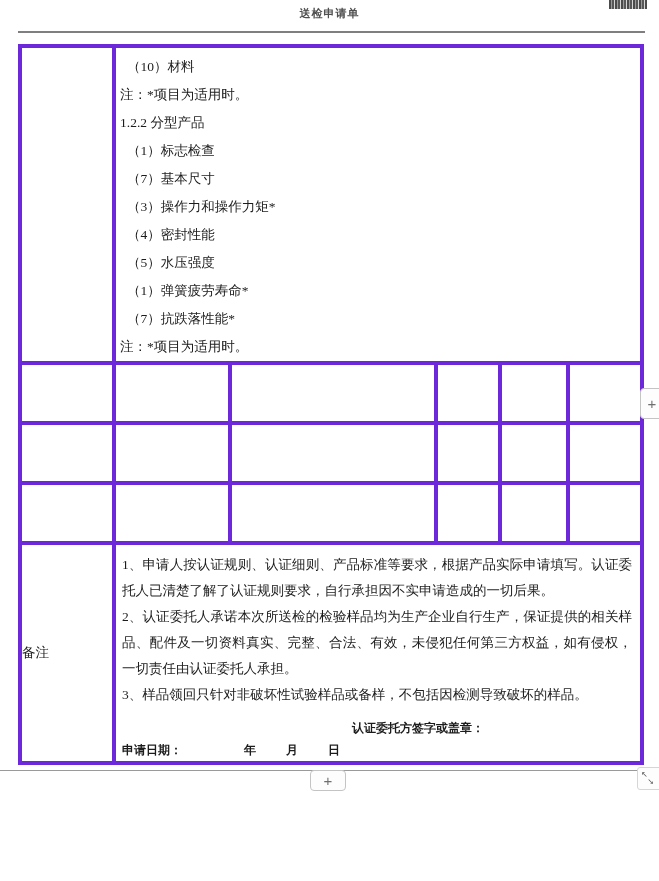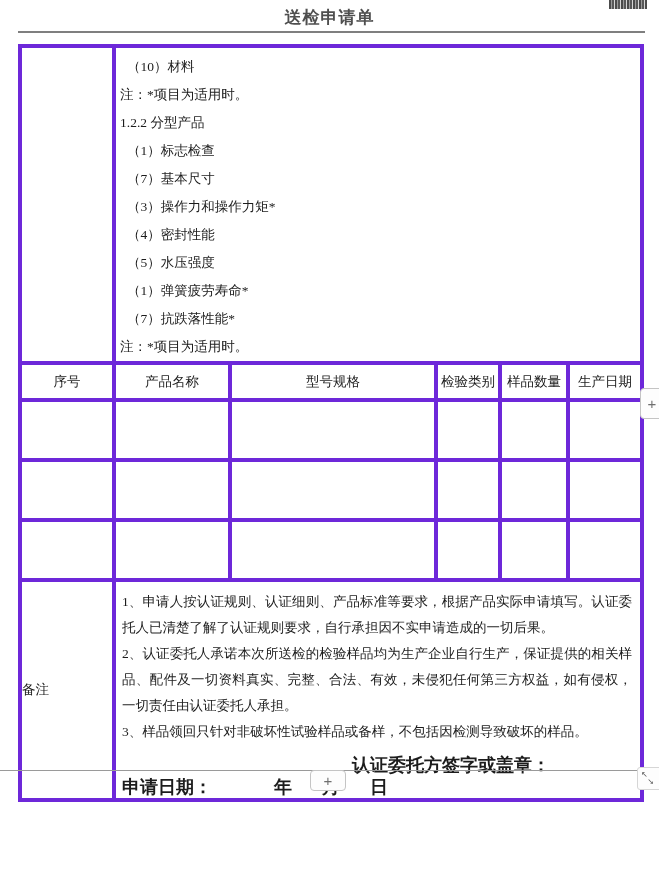--- a/index.html
+++ b/index.html
@@ -14,21 +14,21 @@
   
   .logo-fragment{
     position:absolute;left:609px;top:0;width:38px;height:9px;
     background:repeating-linear-gradient(90deg,#2b2b2b 0 2px,#888 2px 3px,#3a3a3a 3px 5px,#cfcfcf 5px 6px);
     opacity:.85;
   }
   .page-title{
     position:absolute;left:0;top:6px;width:659px;
     text-align:center;
     font-family:"Liberation Sans","DejaVu Sans",sans-serif;
-    font-size:17px;font-weight:700;color:#4f4f4f;letter-spacing:1px;
+    font-size:11px;font-weight:700;color:#4f4f4f;letter-spacing:1px;
   }
   .title-divider{
     position:absolute;left:18px;top:31px;width:627px;height:0;
     border-top:2px solid #7f7f7f;
   }
   table.form-table{
     position:absolute;left:18px;top:44px;
     width:622px;
     border-collapse:collapse;
     table-layout:fixed;
@@ -46,21 +46,21 @@
   th.head-cell{
     font-weight:400;text-align:center;height:33px;font-size:13.5px;
   }
   tr.empty-row td{height:56px;background:#fff;}
   tr.checklist-row td:first-child{background:#fff;}
   td.remarks-label{
     text-align:left;font-size:13.5px;
   }
   td.remarks-cell{vertical-align:top !important;padding:7px 8px 0 6px !important;border-radius:27px;}
   .remarks-note{line-height:26px;text-align:justify;}
-  .sign-block{margin-top:9px;font-weight:700;font-size:18px;}
+  .sign-block{margin-top:9px;font-weight:700;font-size:12px;}
   .sign-line1{margin-left:230px;line-height:22px;}
   .sign-line2{line-height:22px;}
   .date-unit-year{margin-left:62px;}
   .date-unit-month{margin-left:30px;}
   .date-unit-day{margin-left:30px;}
   
   .page-divider{
     position:absolute;left:0;top:770px;width:659px;height:0;
     border-top:1px solid #9a9a9a;
   }
@@ -115,28 +115,20 @@
           <div class="checklist-line indent">（7）基本尺寸</div>
           <div class="checklist-line indent">（3）操作力和操作力矩*</div>
           <div class="checklist-line indent">（4）密封性能</div>
           <div class="checklist-line indent">（5）水压强度</div>
           <div class="checklist-line indent">（1）弹簧疲劳寿命*</div>
           <div class="checklist-line indent">（7）抗跌落性能*</div>
           <div class="checklist-line">注：*项目为适用时。</div>
         </td>
       </tr>
 
-      <tr class="header-row">
-        <th class="head-cell">序号</th>
-        <th class="head-cell">产品名称</th>
-        <th class="head-cell">型号规格</th>
-        <th class="head-cell">检验类别</th>
-        <th class="head-cell">样品数量</th>
-        <th class="head-cell">生产日期</th>
-      </tr>
 
       <tr class="empty-row">
         <td></td>
         <td></td>
         <td></td>
         <td></td>
         <td></td>
         <td></td>
       </tr>
       <tr class="empty-row">

